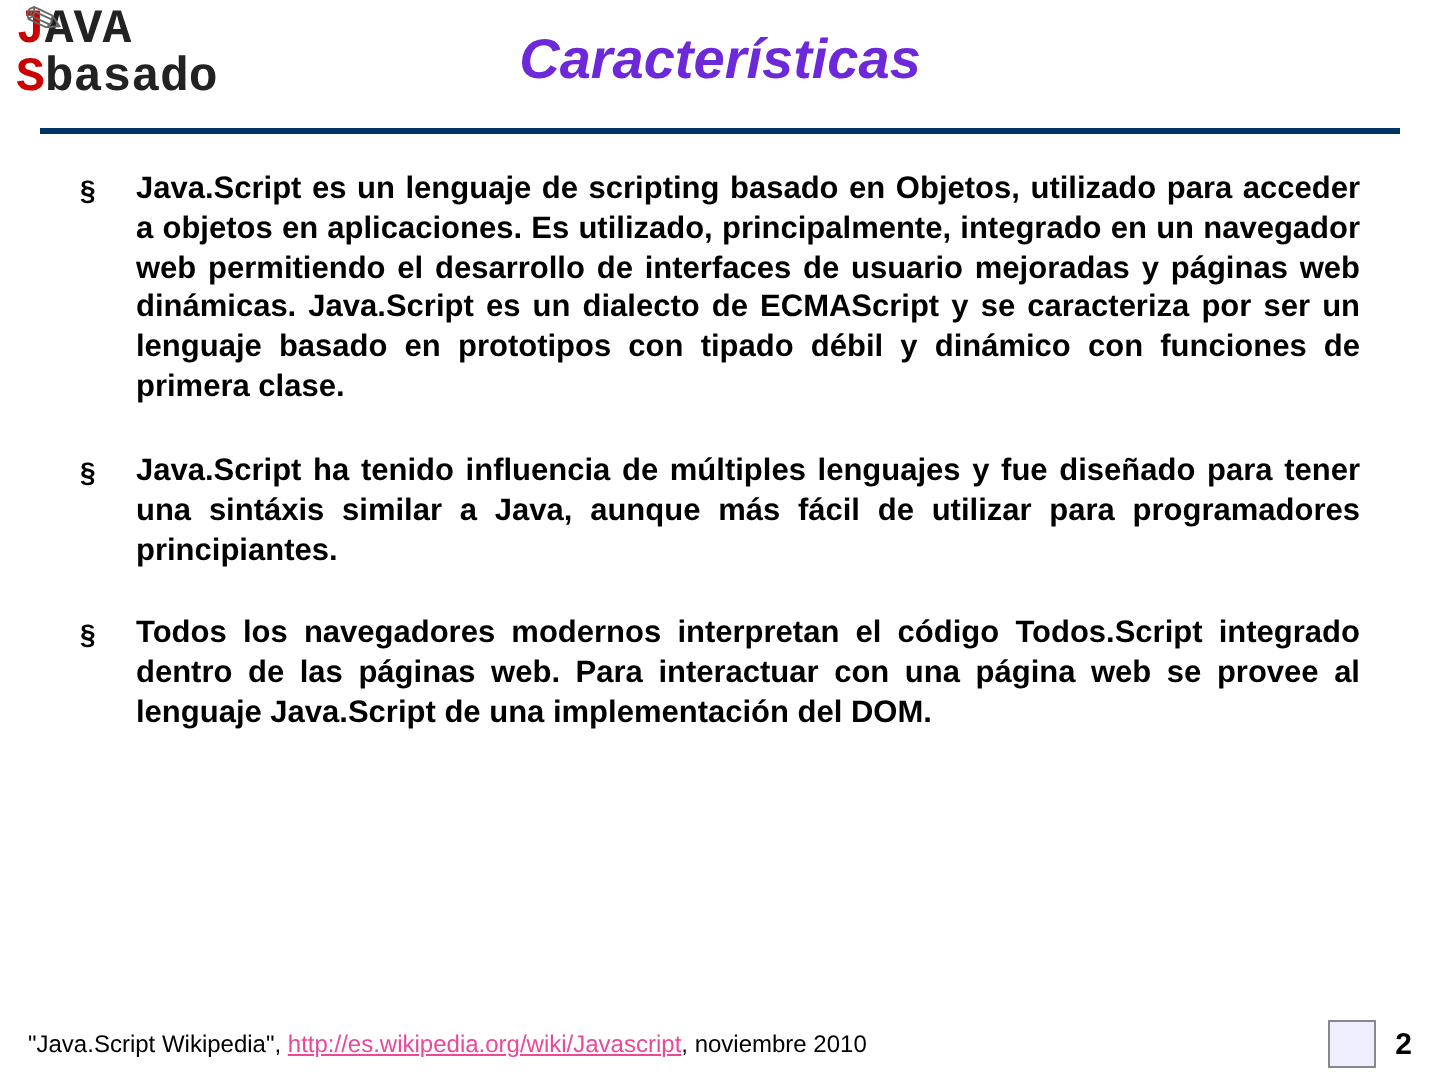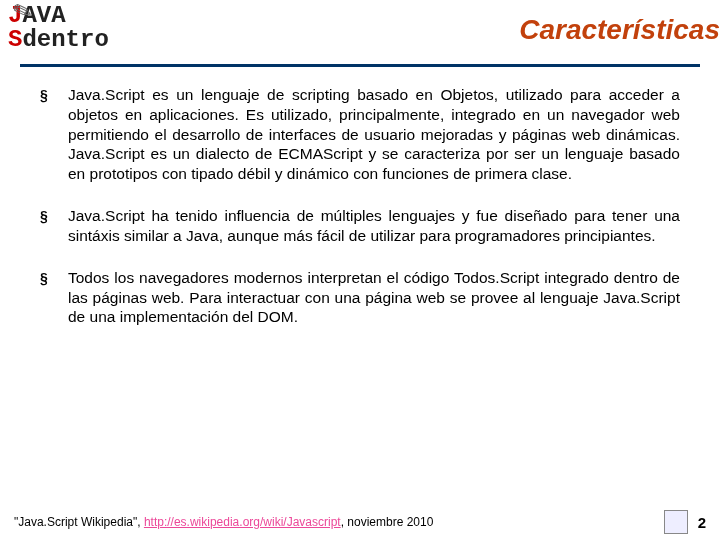--- a/index.html
+++ b/index.html
@@ -29,25 +29,25 @@
     position: absolute;
     left: 6px;
     top: -6px;
     font-size: 28px;
     color: #666;
     transform: rotate(-20deg);
   }
   .logo .java-red { color: #c00; }
   .logo .java-dark { color: #222; }
   .title {
-    text-align: right;
+    text-align: center;
     font-style: italic;
     font-weight: bold;
     font-size: 28px;
-    color: #c2410c;
+    color: #6d28d9;
     padding-top: 14px;
   }
   .rule {
     margin: 2px 20px 0 20px;
     height: 0;
     border-top: 3px solid #003366;
   }
   .content {
     padding: 18px 40px 0 40px;
   }
@@ -59,21 +59,21 @@
     flex: 0 0 28px;
     font-size: 14px;
     font-weight: bold;
     color: #000;
     padding-top: 2px;
   }
   .text {
     flex: 1;
     font-size: 15.5px;
     line-height: 1.28;
-    font-weight: normal;
+    font-weight: bold;
     color: #000;
     text-align: justify;
   }
   .footer {
     position: absolute;
     left: 0;
     right: 0;
     bottom: 6px;
     padding: 0 14px;
     font-size: 12px;
@@ -90,21 +90,21 @@
   }
   .footer .pagenum { font-weight: bold; font-size: 15px; }
 </style>
 </head>
 <body>
 
 <div class="header">
   <div class="logo">
     <span class="pen">✎</span>
     <span class="java-red">J</span><span class="java-dark">AVA</span><br>
-    <span class="java-red">S</span><span class="java-dark">dentro</span>
+    <span class="java-red">S</span><span class="java-dark">basado</span>
   </div>
   <div class="title">Características</div>
 </div>
 <div class="rule"></div>
 
 <div class="content">
   <div class="item">
     <div class="bullet">§</div>
     <div class="text">Java.Script es un lenguaje de scripting basado en Objetos, utilizado para acceder a objetos en aplicaciones. Es utilizado, principalmente, integrado en un navegador web permitiendo el desarrollo de interfaces de usuario mejoradas y páginas web dinámicas. Java.Script es un dialecto de ECMAScript y se caracteriza por ser un lenguaje basado en prototipos con tipado débil y dinámico con funciones de primera clase.</div>
   </div>

